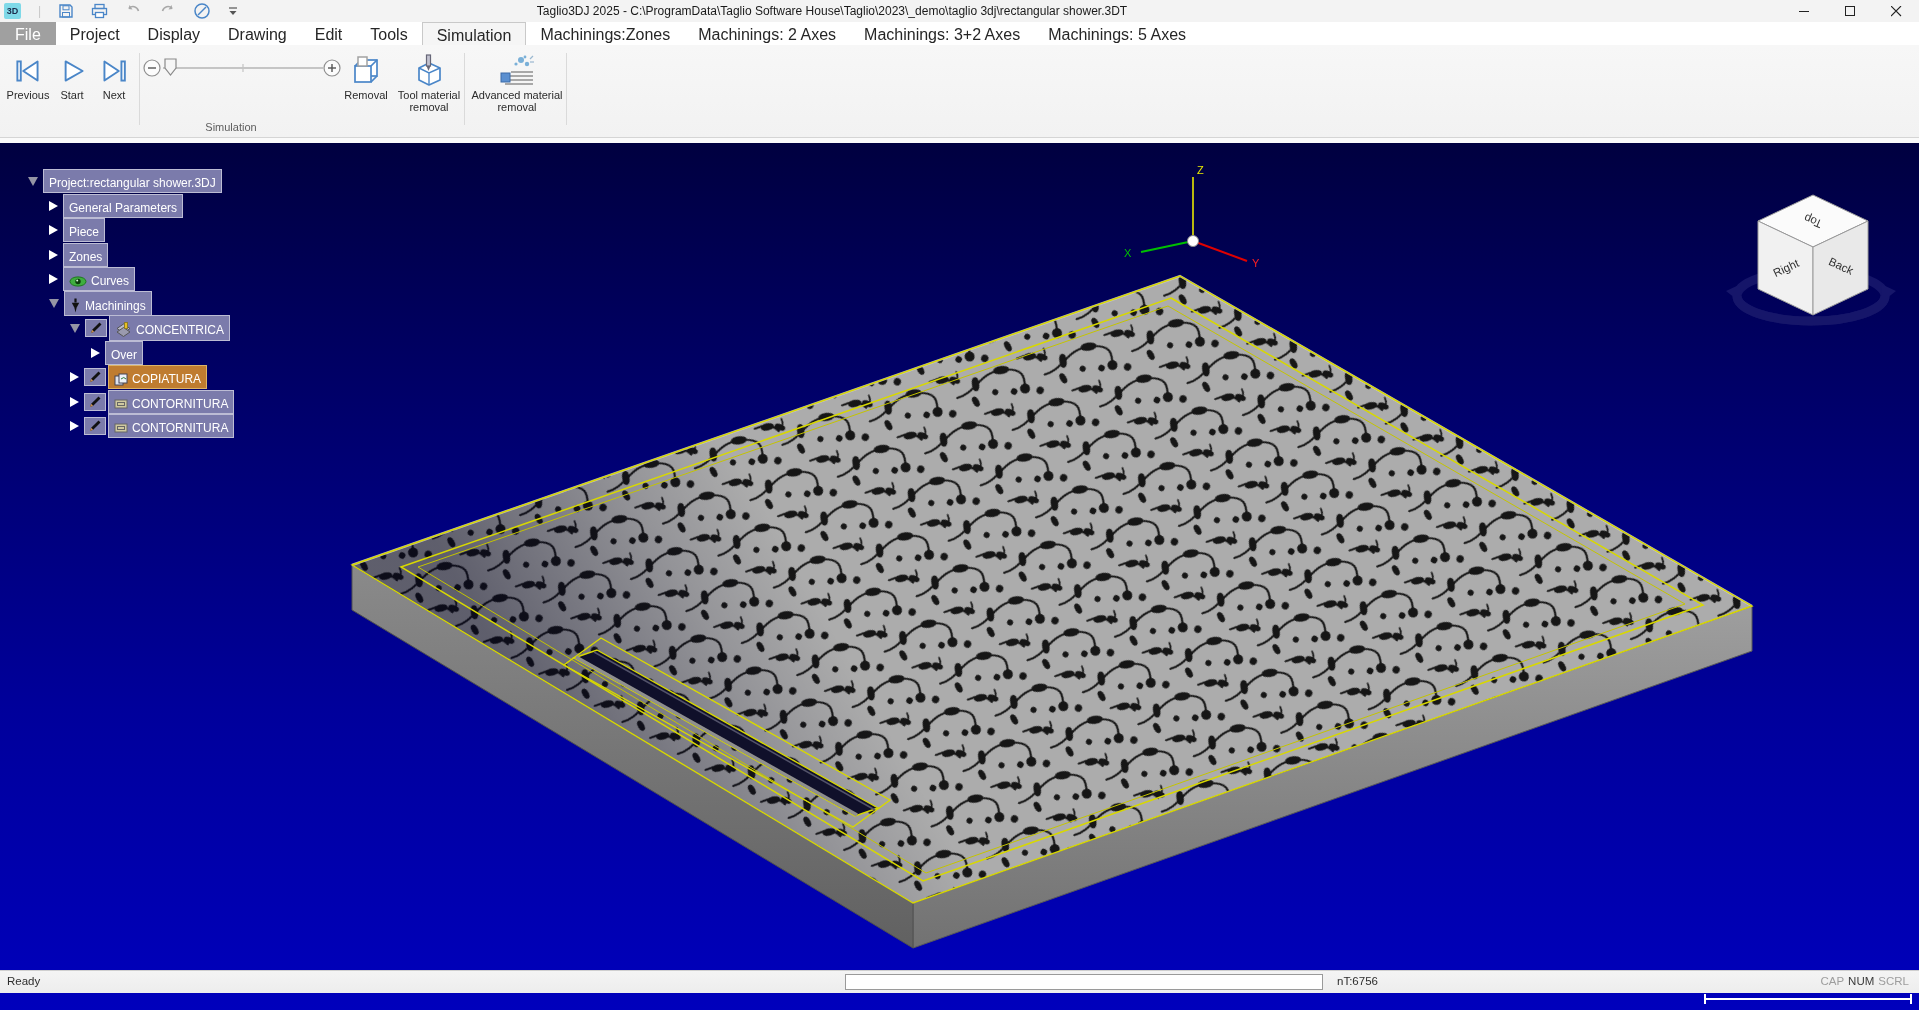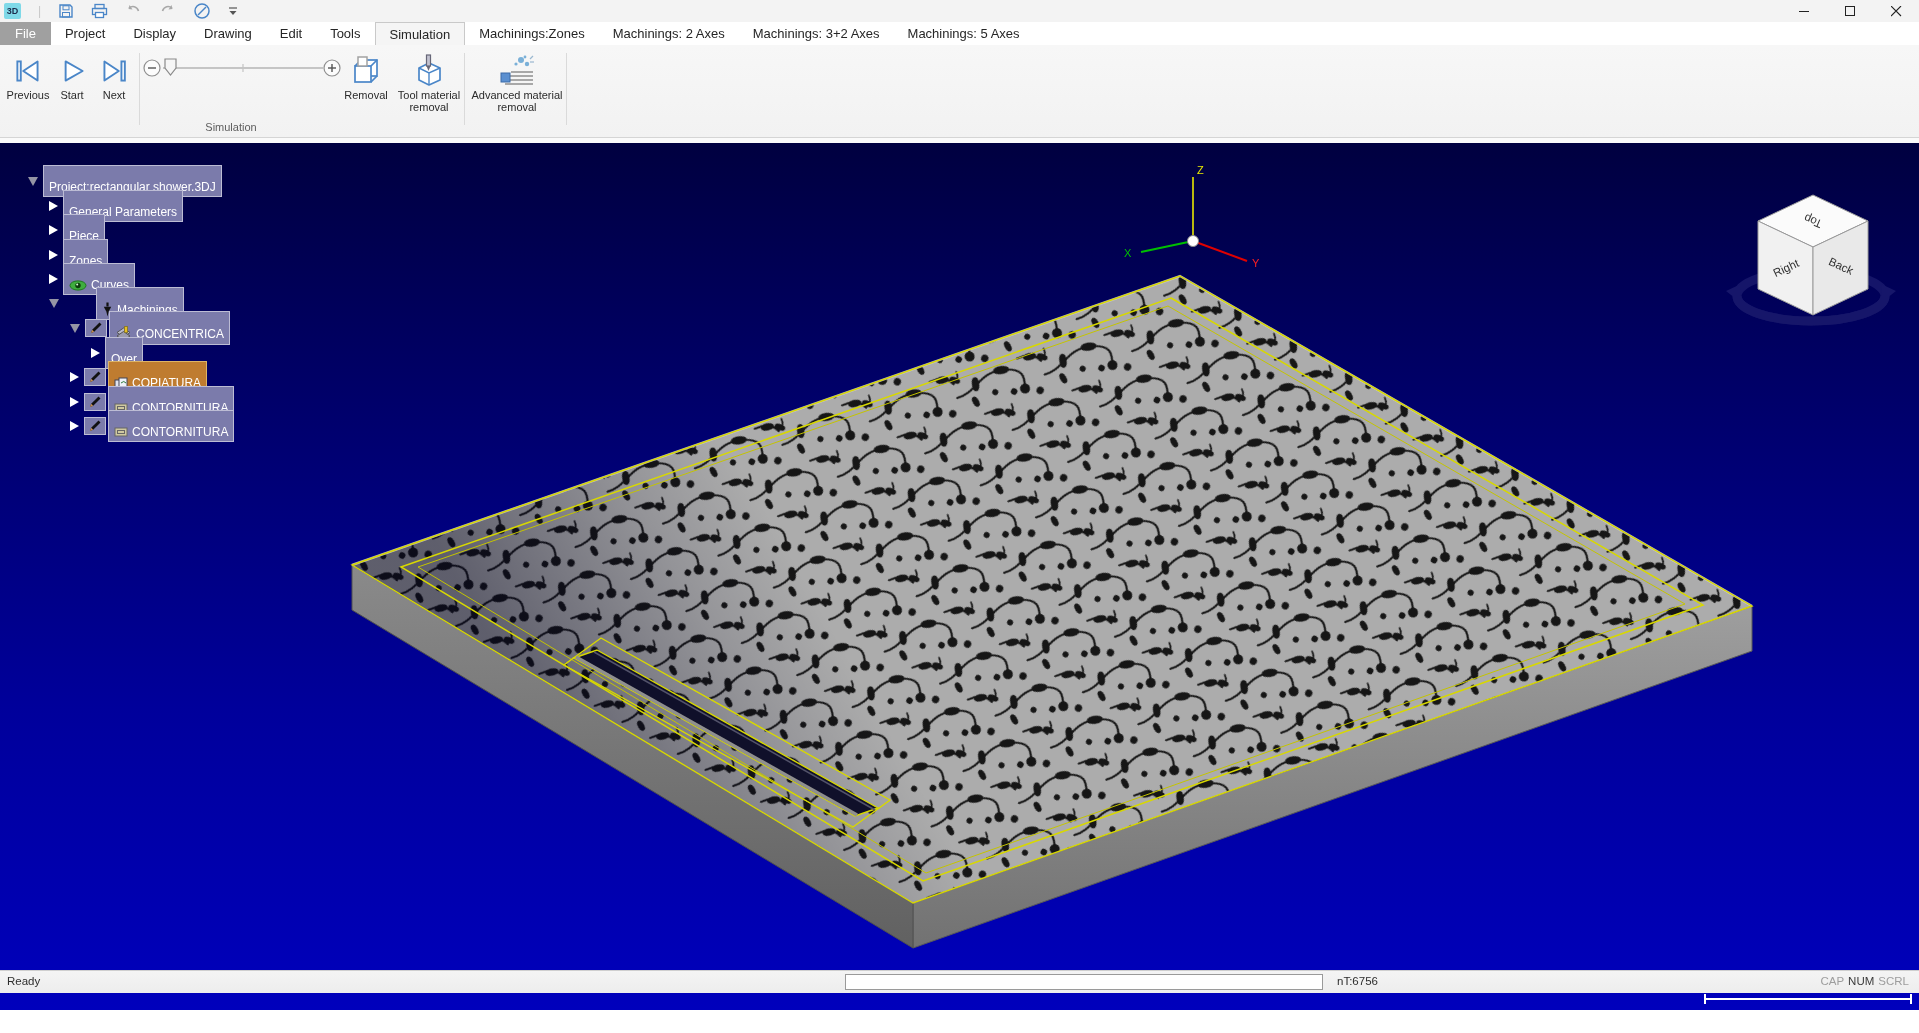--- a/index.html
+++ b/index.html
@@ -18,21 +18,21 @@
   .wintitle { position:absolute; left:0; right:255px; top:0; height:22px;
     text-align:center; font-size:12px; color:#1a1a1a; line-height:22px;
     white-space:nowrap; overflow:hidden; }
   .winbtns { position:absolute; right:0; top:0; display:flex; }
   .winbtn { width:46px; height:22px; display:flex; align-items:center;
     justify-content:center; color:#222; }
 
   
   .tabrow { position:absolute; left:0; top:22px; width:1919px; height:23px;
     background:#fff; display:flex; align-items:flex-end; }
-  .tab { height:23px; padding:4px 14px 3px; font-size:13px; color:#262626;
+  .tab { height:23px; padding:4px 14px 3px; font-size:16px; color:#262626;
     white-space:nowrap; }
   .tab.file { background:#a0a0a0; color:#fff; padding:4px 15px 3px; }
   .tab.active { background:#f5f5f5; border:1px solid #c9c9c9; border-bottom:none; }
 
   
   .ribbon { position:absolute; left:0; top:45px; width:1919px; height:93px;
     background:linear-gradient(#f7f7f7,#f2f2f2); border-bottom:1px solid #d5d5d5; }
   .rbtn { position:absolute; text-align:center; color:#2b2b2b; font-size:11px;
     line-height:12px; }
   .rbtn .ric { display:block; margin:0 auto; }
@@ -49,21 +49,21 @@
 
   
   .tree { position:absolute; left:28px; top:26px; }
   .trow { display:flex; align-items:center; height:24.5px; }
   .arrow { width:0; height:0; display:inline-block; margin-right:5px; flex:none; }
   .arrow.collapsed { border-top:5.5px solid transparent; border-bottom:5.5px solid transparent;
     border-left:9px solid #ffffff; }
   .arrow.expanded { border-left:5.5px solid transparent; border-right:5.5px solid transparent;
     border-top:9px solid #9595a5; }
   .tlabel { background:#7b7bab; border:1px solid #bcbcd4; color:#fff; font-size:12px;
-    padding:14px 5px 2px; white-space:nowrap; display:flex; align-items:center; gap:4px; }
+    padding:6px 5px 2px; white-space:nowrap; display:flex; align-items:center; gap:4px; }
   .tlabel.selected { background:#bf7c30; border-color:#dcb468; }
   .ibox { background:#7b7bab; border:1px solid #bcbcd4; padding:1px 3px; margin-right:2px;
     display:flex; align-items:center; }
   .ticon { display:flex; align-items:center; }
 
   
   .ruler { position:absolute; left:1703px; top:836px; width:210px; color:#fff; font-size:12px; }
   .ruler .rtext { display:block; margin-left:2px; }
 
   
@@ -117,20 +117,21 @@
           <line x1="5" y1="13" x2="13" y2="5" stroke="#4a86c8" stroke-width="1.5"></line>
         </svg>
     </span>
     <span class="qico">
       <svg width="10" height="10" viewBox="0 0 10 10">
           <line x1="1" y1="2" x2="9" y2="2" stroke="#555" stroke-width="1.2"></line>
           <path d="M1.5 5 L8.5 5 L5 9 Z" fill="#555"></path>
         </svg>
     </span>
   </div>
+  <div class="wintitle">Taglio3DJ 2025 - C:\ProgramData\Taglio Software House\Taglio\2023\_demo\taglio 3dj\rectangular shower.3DT</div>
   <div class="winbtns">
     <span class="winbtn">
       <svg width="11" height="11" viewBox="0 0 11 11">
           <line x1="0" y1="5.5" x2="10" y2="5.5" stroke="#222" stroke-width="1"></line>
         </svg>
       </span>
     <span class="winbtn">
       <svg width="11" height="11" viewBox="0 0 11 11">
           <rect x="0.5" y="0.5" width="9" height="9" fill="none" stroke="#222" stroke-width="1"></rect>
         </svg>
@@ -349,21 +350,21 @@
           <span class="ticon">
             <svg width="18" height="11" viewBox="0 0 18 11">
               <ellipse cx="9" cy="5.5" rx="8" ry="4.6" fill="#3fae3f" stroke="#1c7a1c"></ellipse>
               <circle cx="9" cy="5.5" r="2.7" fill="#0c3c0c"></circle>
               <circle cx="8.2" cy="4.6" r="1" fill="#d8ffd8"></circle>
             </svg>
           </span>
           <span>Curves</span>
         </span>
       </div>
-      <div class="trow" style="padding-left: 21px; gap: 32px;">
+      <div class="trow" style="padding-left: 21px;">
         <span class="arrow expanded"></span>
         <span class="tlabel">
           <span class="ticon">
             <svg width="11" height="15" viewBox="0 0 11 15">
               <rect x="4.4" y="0.5" width="2.2" height="4" fill="#111"></rect>
               <path d="M1.8 4.8 h7.4 l-2.2 4.2 h-3 Z" fill="#111"></path>
               <path d="M4.2 9 h2.6 l-1.3 5.5 Z" fill="#111"></path>
             </svg>
           </span>
           <span>Machinings</span>

